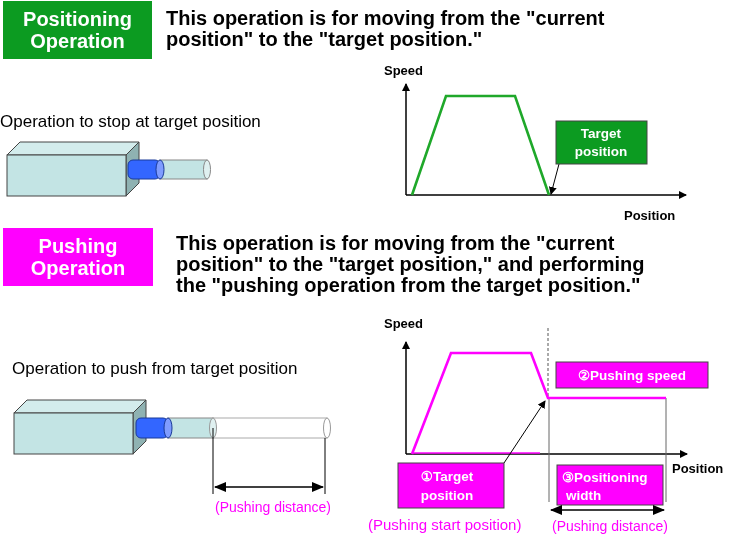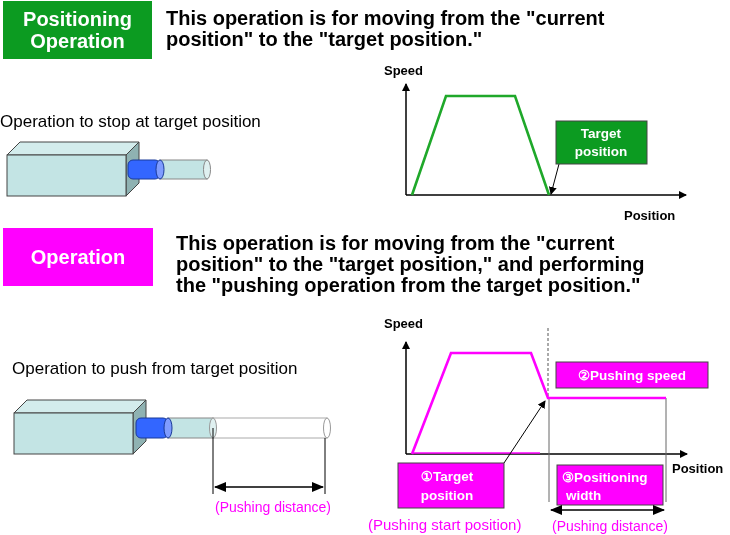--- a/index.html
+++ b/index.html
@@ -29,20 +29,21 @@
   </div>
 </div>
 <div class="abs desc desc1">
   <div>This operation is for moving from the "current</div>
   <div>position" to the "target position."</div>
 </div>
 <div class="abs sub sub1">Operation to stop at target position</div>
 
 <div class="abs badge badge-magenta">
   <div>
+    <div>Pushing</div>
     <div>Operation</div>
   </div>
 </div>
 <div class="abs desc desc2">
   <div>This operation is for moving from the "current</div>
   <div>position" to the "target position," and performing</div>
   <div>the "pushing operation from the target position."</div>
 </div>
 <div class="abs sub sub2">Operation to push from target position</div>
 

